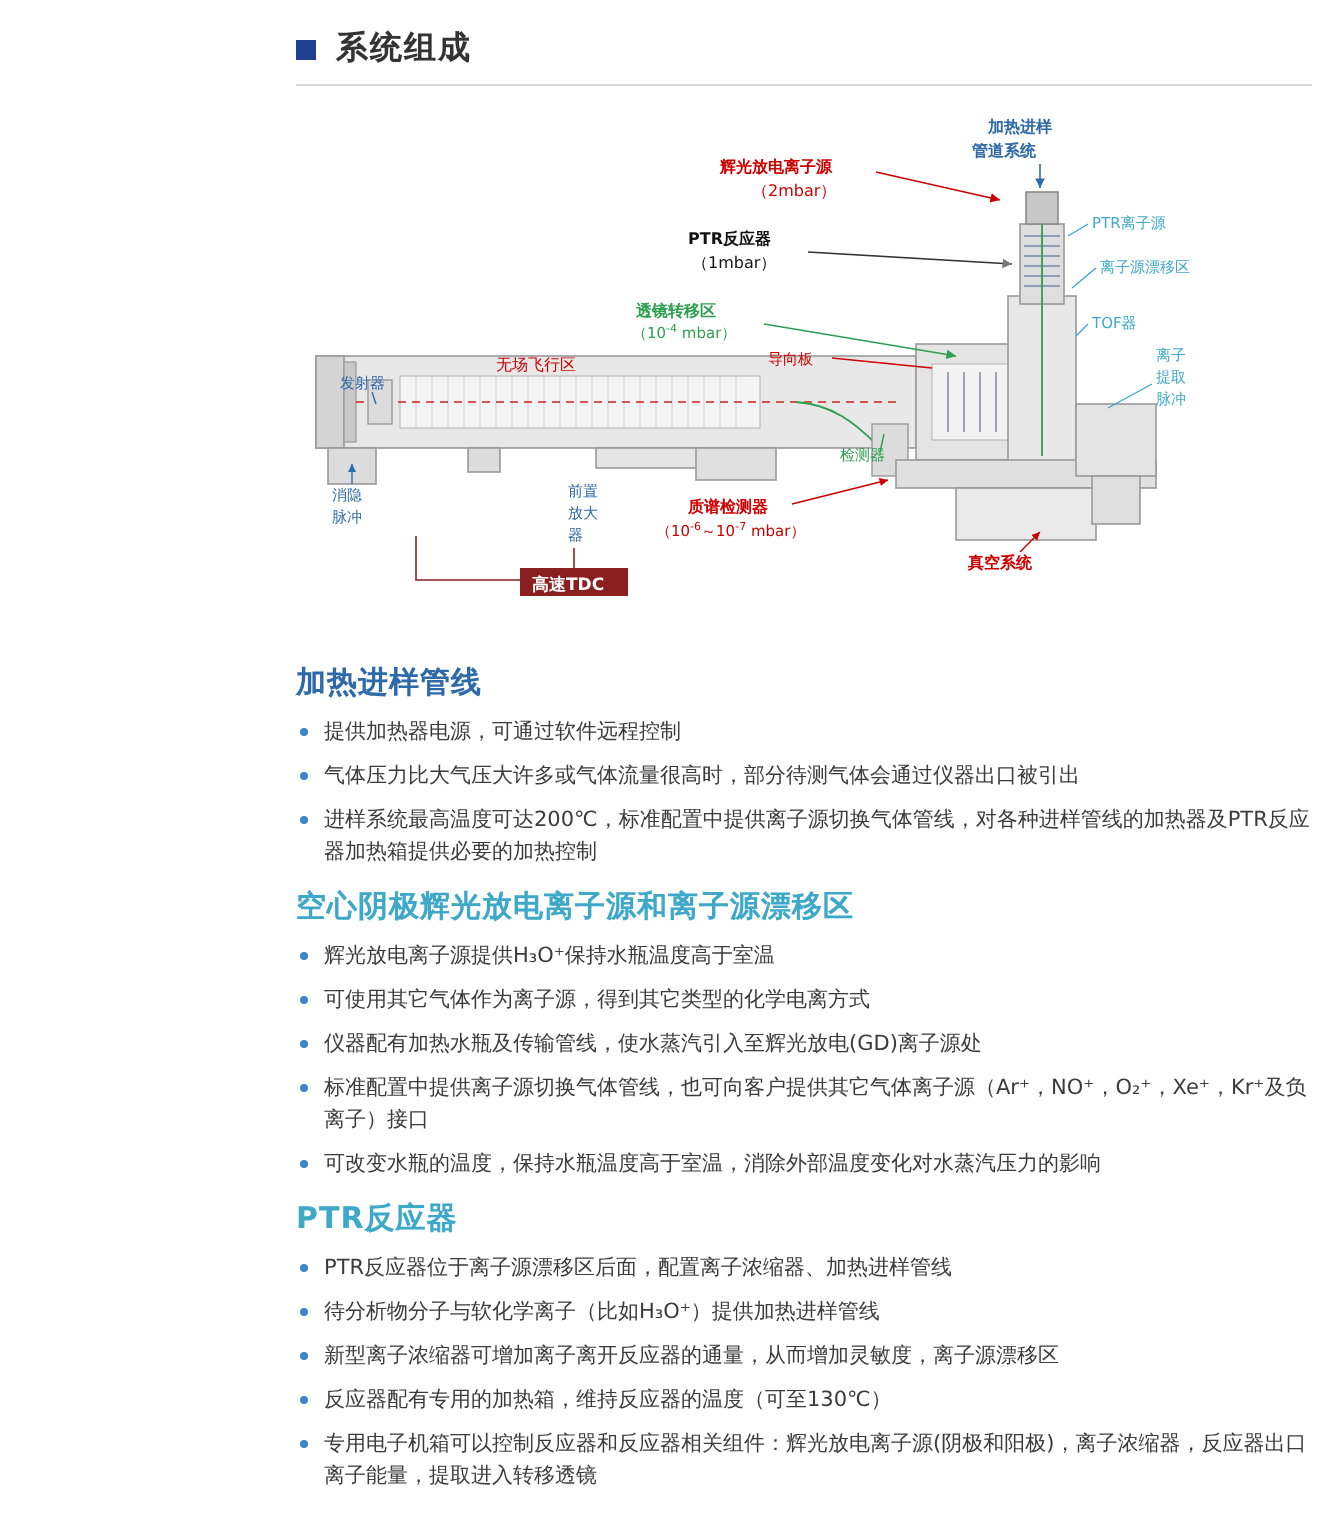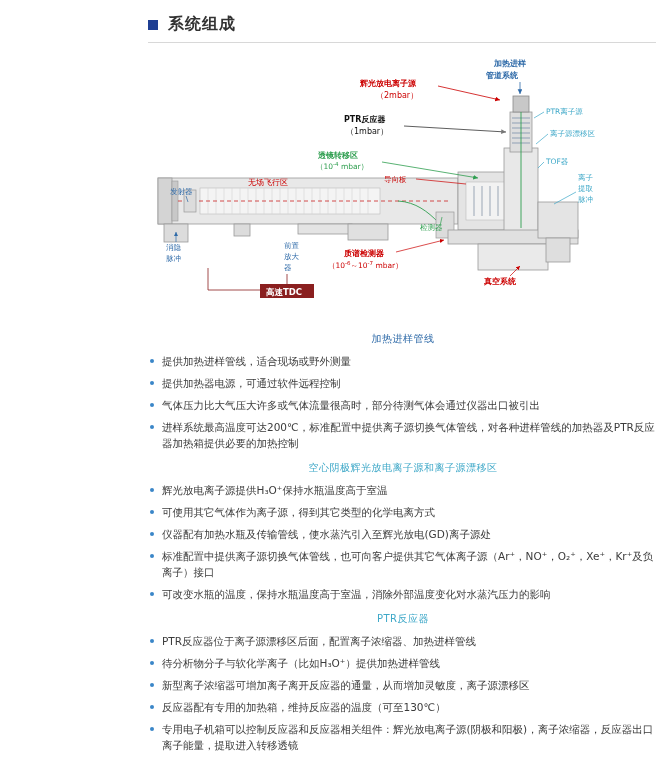--- a/index.html
+++ b/index.html
@@ -64,26 +64,25 @@
   }
 
   
   .content {
     position: absolute;
     left: 148px;
     top: 322px;
     width: 510px;
   }
   .sec-title {
-    font-size: 10px;
-    font-weight: normal;
+    font-size: 15px;
+    font-weight: bold;
     color: #3ea8c8;
     margin: 10px 0 7px 0;
     letter-spacing: 0.5px;
-    text-align: center;
   }
   .sec-title.dark {
     color: #2e6aa8;
   }
   ul.bullets {
     list-style: none;
     margin: 0;
     padding: 0;
   }
   ul.bullets li {
@@ -270,21 +269,20 @@
       <path d="M139,232 L139,222" stroke="#8a1f1f" stroke-width="0.8" fill="none"></path>
       <path d="M112,238 L60,238 L60,216" stroke="#8a1f1f" stroke-width="0.8" fill="none"></path>
     </svg>
   </div>
 
   <div class="content">
 
     <div>
       <div class="sec-title dark">加热进样管线</div>
       <ul class="bullets">
-        <li>提供加热进样管线，适合现场或野外测量</li>
         <li>提供加热器电源，可通过软件远程控制</li>
         <li>气体压力比大气压大许多或气体流量很高时，部分待测气体会通过仪器出口被引出</li>
         <li>进样系统最高温度可达200℃，标准配置中提供离子源切换气体管线，对各种进样管线的加热器及PTR反应器加热箱提供必要的加热控制</li>
       </ul>
     </div>
 
     <div>
       <div class="sec-title">空心阴极辉光放电离子源和离子源漂移区</div>
       <ul class="bullets">
         <li>辉光放电离子源提供H₃O⁺保持水瓶温度高于室温</li>

